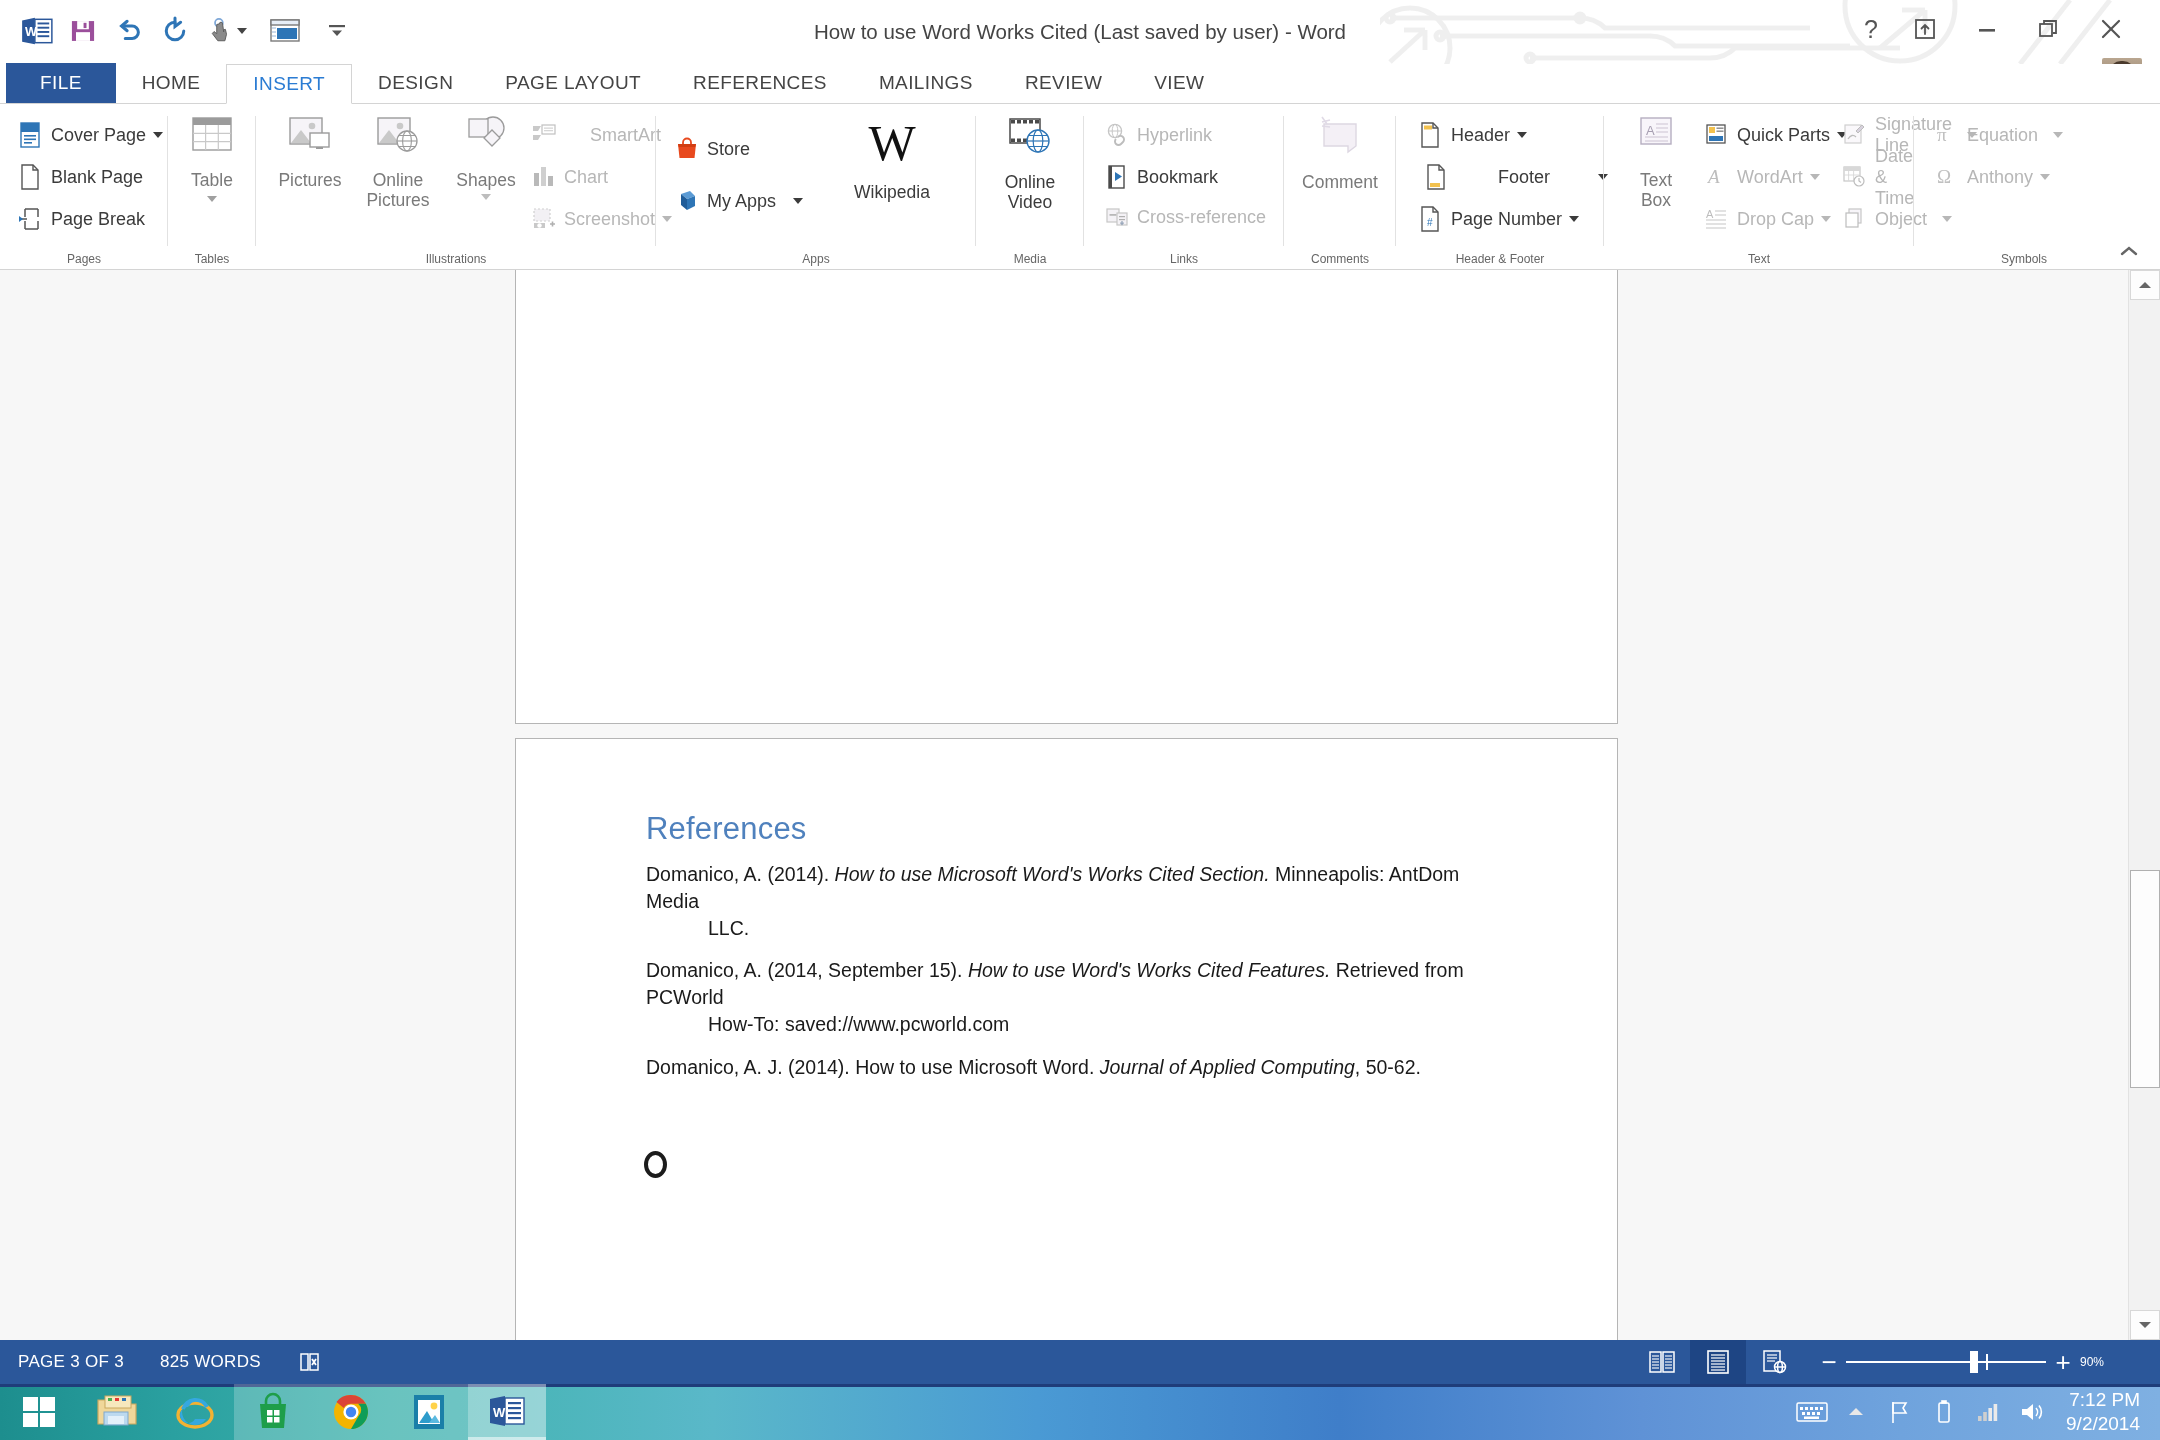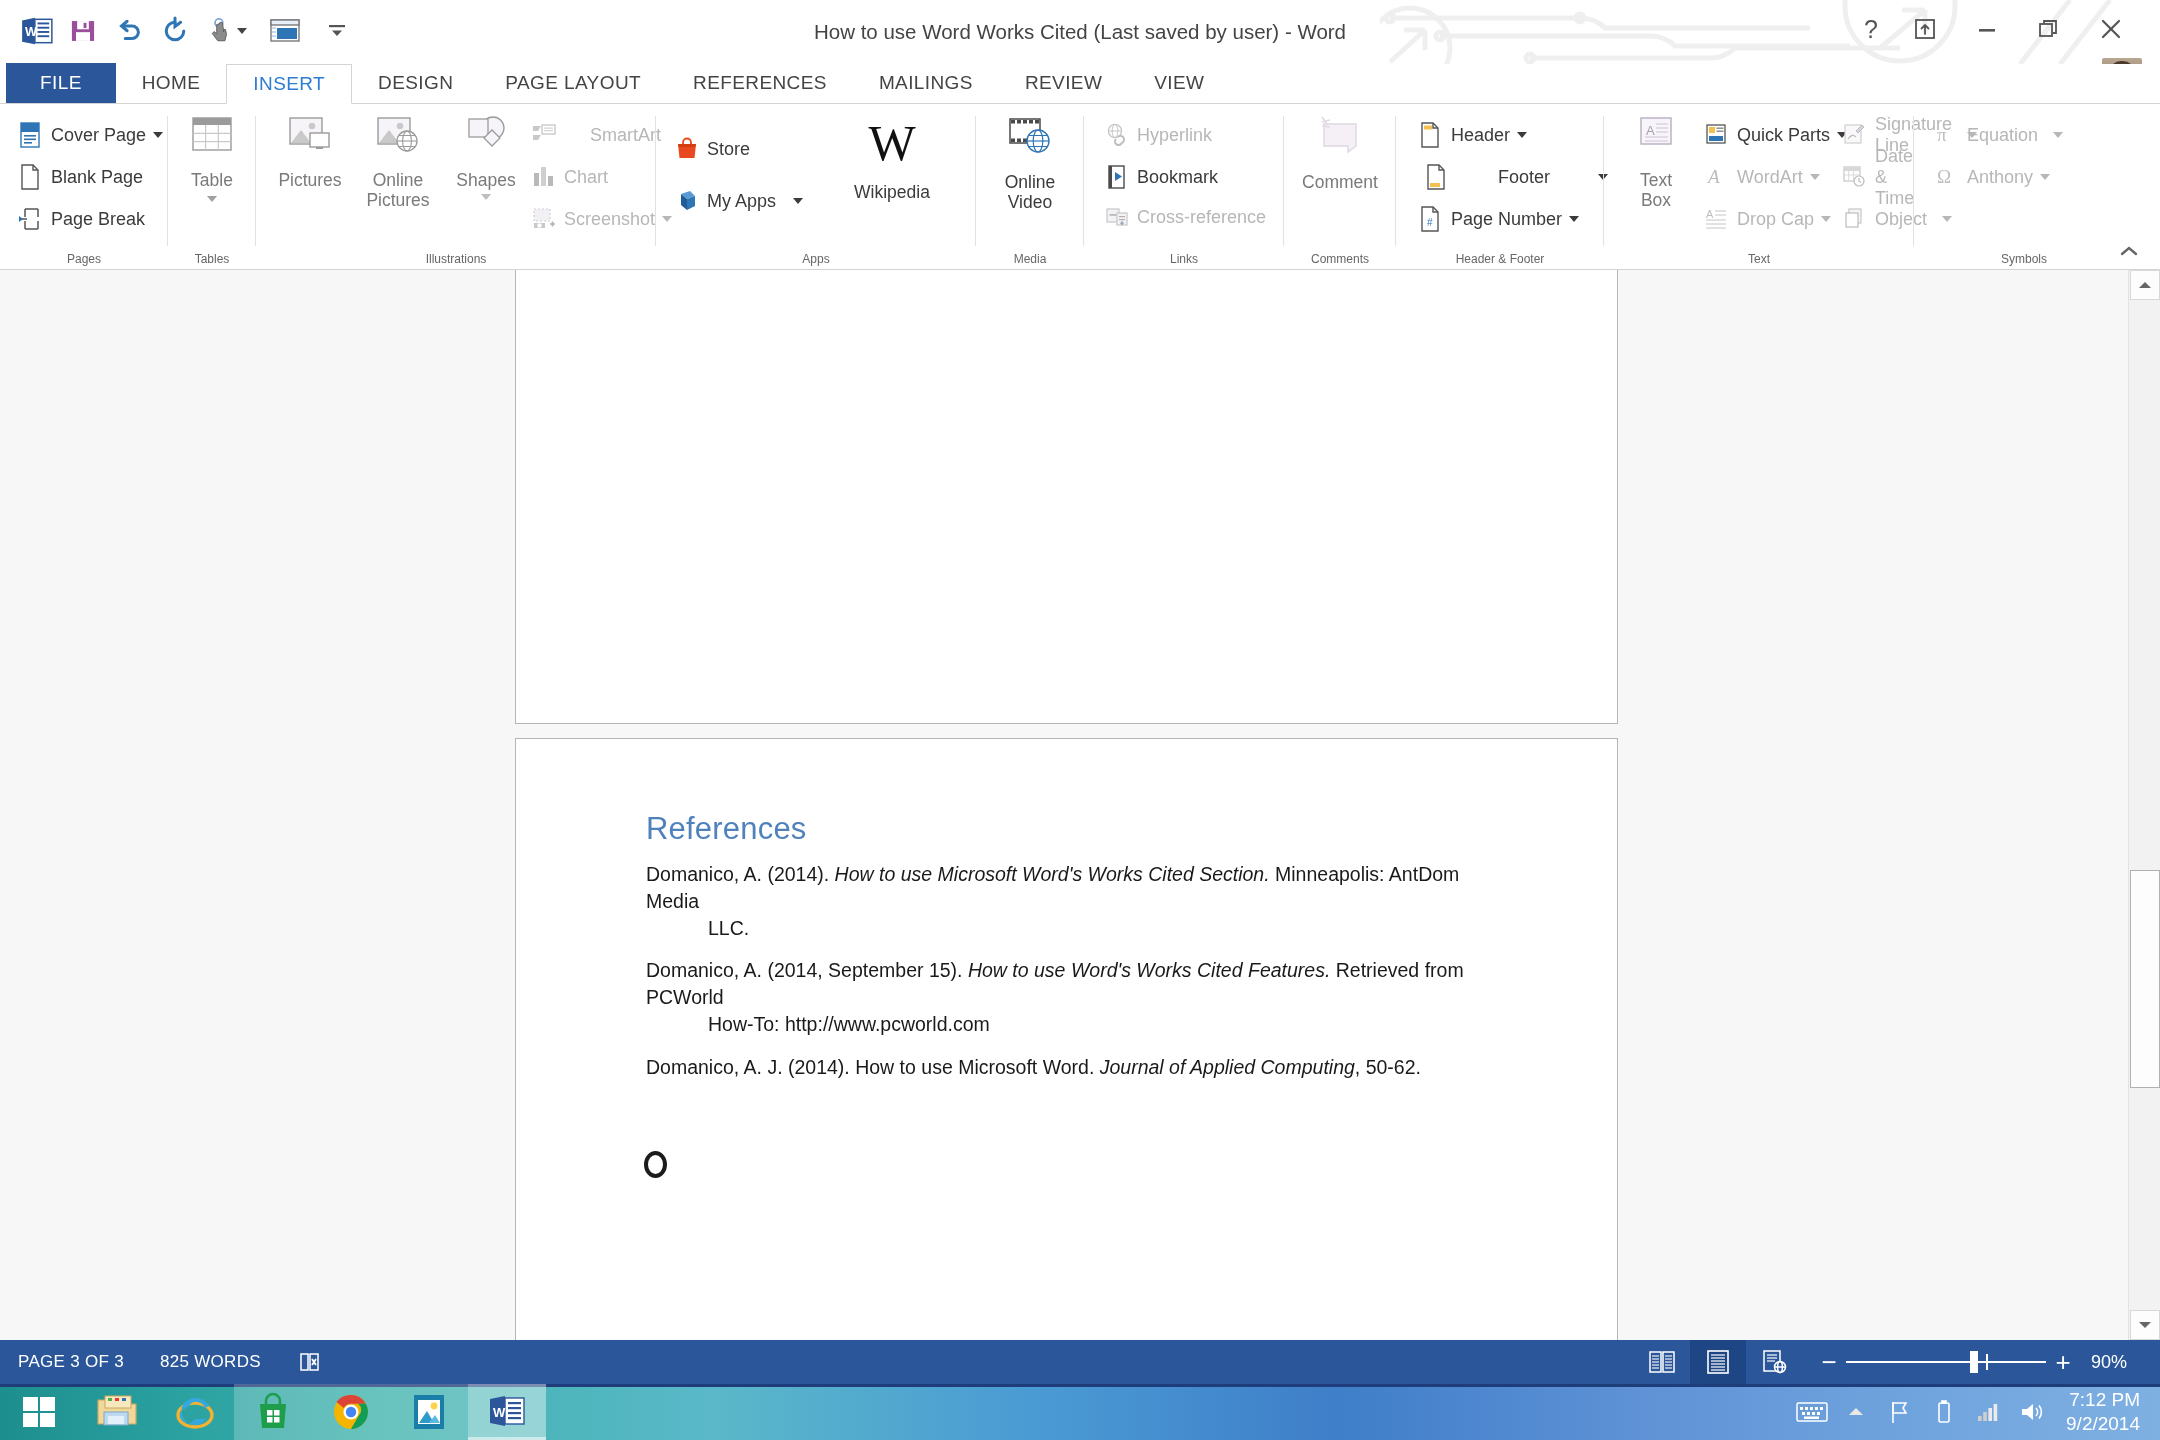--- a/index.html
+++ b/index.html
@@ -138,21 +138,21 @@
   }
   .st-item { padding: 0 18px; display: flex; align-items: center; gap: 8px; letter-spacing: .3px; }
   .st-right { position: absolute; right: 8px; top: 0; height: 44px; display: flex; align-items: center; }
   .viewbtn { width: 56px; height: 44px; display: flex; align-items: center; justify-content: center; }
   .viewbtn.active { background: #1e4584; }
   .zoomctl { display: flex; align-items: center; gap: 0; padding-left: 10px; }
   .zoom-sign { width: 34px; text-align: center; font-size: 26px; line-height: 1; }
   .zoom-track { width: 200px; height: 2px; background: #fff; position: relative; }
   .zoom-thumb { position: absolute; left: 124px; top: -10px; width: 8px; height: 22px; background: #fff; }
   .zoom-mid { position: absolute; left: 140px; top: -7px; width: 2px; height: 16px; background: #fff; }
-  .zoom-pct { width: 72px; text-align: center; padding-right: 14px; font-size: 18px; }
+  .zoom-pct { width: 72px; text-align: left; padding-right: 14px; font-size: 12px; }
 
   
   .taskbar {
     position: absolute; left: 0; top: 1384px; width: 2160px; height: 56px;
     background: linear-gradient(90deg,#1d8e8e 0%, #2aa0a0 8%, #3fb3ad 18%, #5ab8c9 33%,
                  #4a9ad4 48%, #3f7ec9 62%, #5f92d6 76%, #6fa3dd 88%, #7fb0e2 100%);
     display: flex; align-items: center;
   }
   .tb-top { position: absolute; left: 0; top: 0; width: 2160px; height: 3px; background: #1f3d7a; }
   .tbitem { width: 78px; height: 56px; display: flex; align-items: center; justify-content: center; position: relative; }
@@ -725,21 +725,21 @@
   <div class="page page2">
     <div class="doc-h1" style="position:absolute; left:130px; top:72px;">References</div>
 
     <div class="ref" style="top:122px;">
       <span>Domanico, A. (2014). </span><i>How to use Microsoft Word's Works Cited Section.</i><span> Minneapolis: AntDom Media</span>
       <span class="hang">LLC.</span>
     </div>
 
     <div class="ref" style="top:218px;">
       <span>Domanico, A. (2014, September 15). </span><i>How to use Word's Works Cited Features.</i><span> Retrieved from PCWorld</span>
-      <span class="hang">How-To: http://www.pcworld.com</span>
+      <span class="hang">How-To: saved://www.pcworld.com</span>
     </div>
 
     <div class="ref" style="top:315px;">
       <span>Domanico, A. J. (2014). How to use Microsoft Word. </span><i>Journal of Applied Computing</i><span>, 50-62.</span>
     </div>
 
     <div class="clickdot" style="left:128px; top:412px;"></div>
   </div>
 </div>
 

